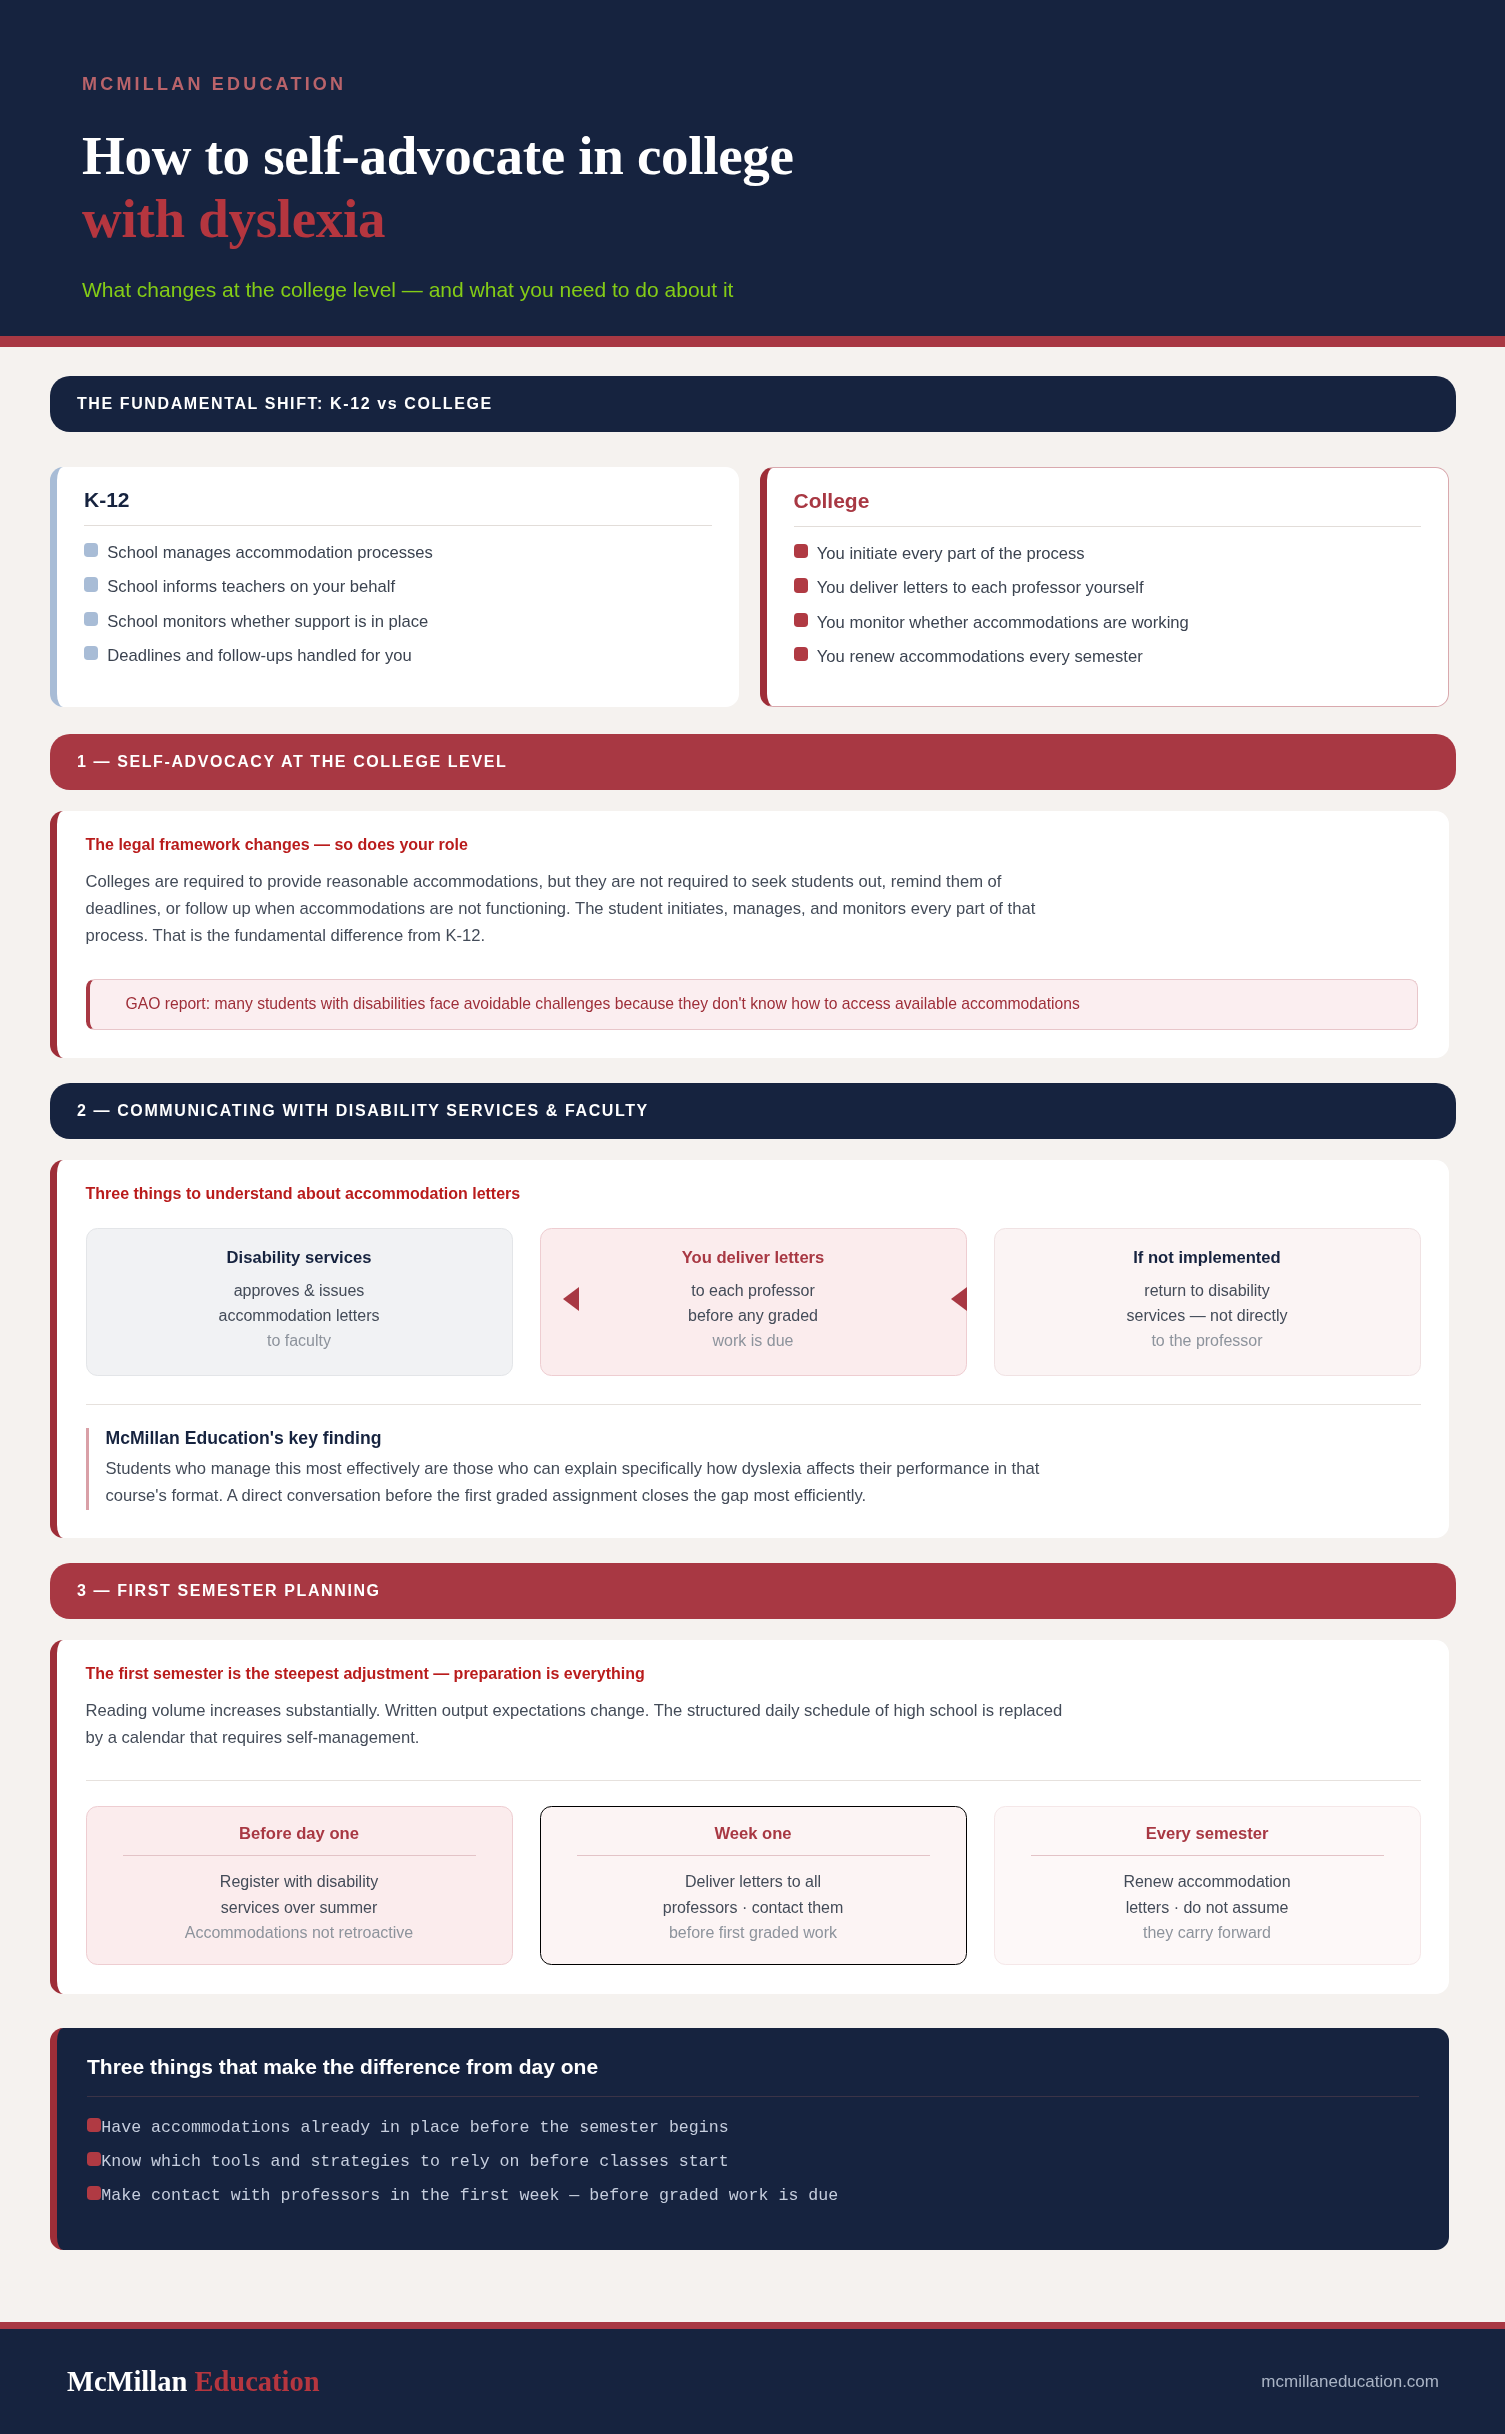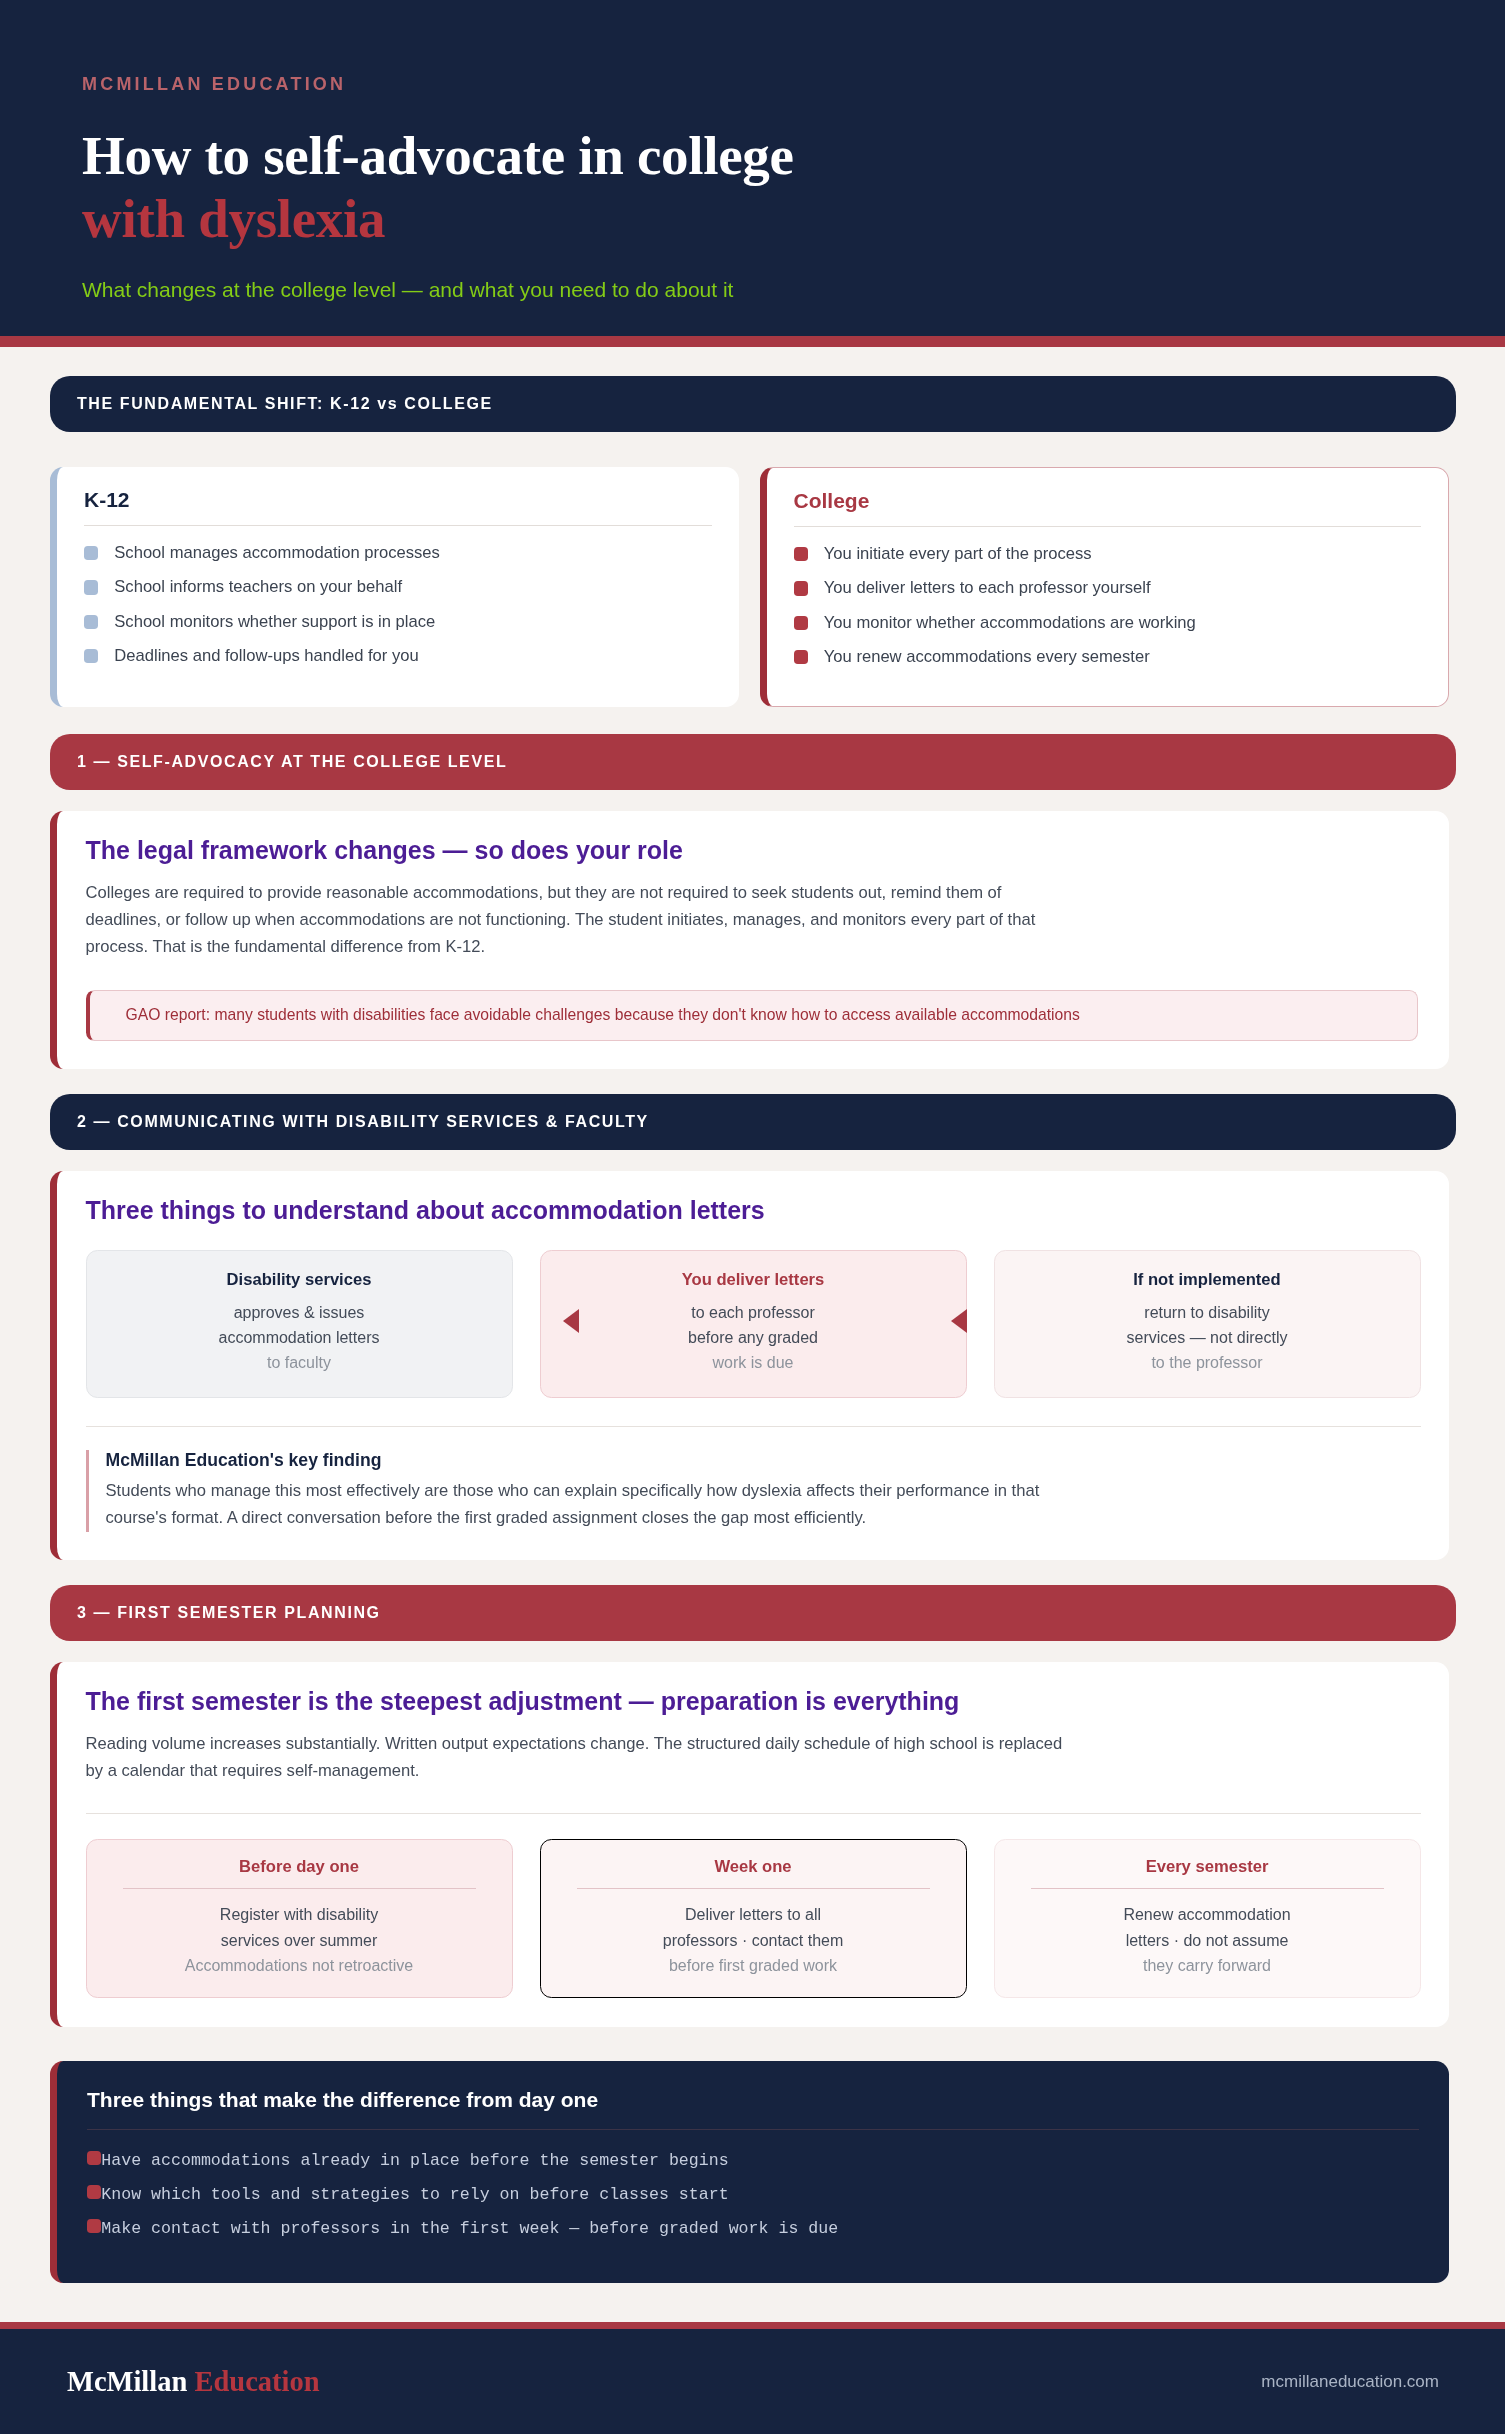--- a/index.html
+++ b/index.html
@@ -100,44 +100,43 @@
   }
   .compare-h.navy { color: #16233f; }
   .compare-h.red  { color: #a83843; }
   .compare-rule {
     height: 1px;
     background: #e2ddd9;
     margin-bottom: 17px;
   }
   .bullet-row {
     display: flex;
-    align-items: center;
-    gap: 16px;
+    gap: 9px;
     margin-bottom: 14.3px;
   }
   .sq {
     width: 14.3px; height: 14.3px;
     border-radius: 3.8px;
     flex: 0 0 14.3px;
   }
   .sq-blue { background: #a8bcd6; }
   .sq-red  { background: #b03a43; }
   .bullet-text {
     font-size: 16.6px;
     color: #3b4350;
   }
 
   
   .sec-wrap { margin: 21px 57px 0 50px; }
   .sec-card {
     padding: 25px 28.5px 28.5px 28.5px;
   }
   .sec-title {
-    color: #4c1d95;
-    font-size: 25px;
+    color: #b91c1c;
+    font-size: 16px;
     font-weight: 700;
     margin-bottom: 15px;
   }
   .sec-para {
     font-size: 16.6px;
     color: #434b58;
     line-height: 1.62;
     max-width: 989px;
   }
 

